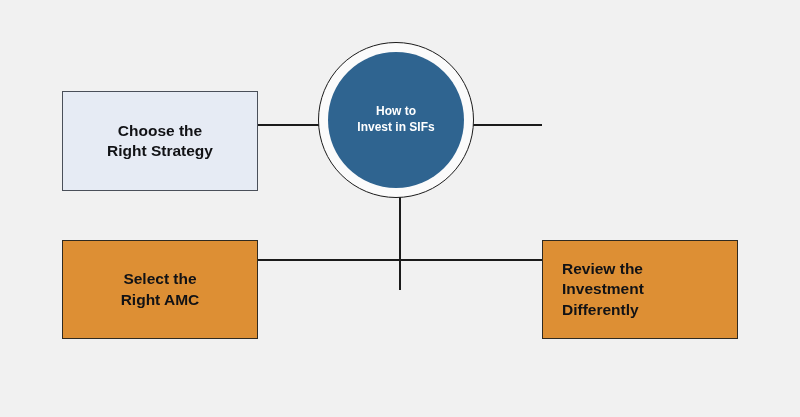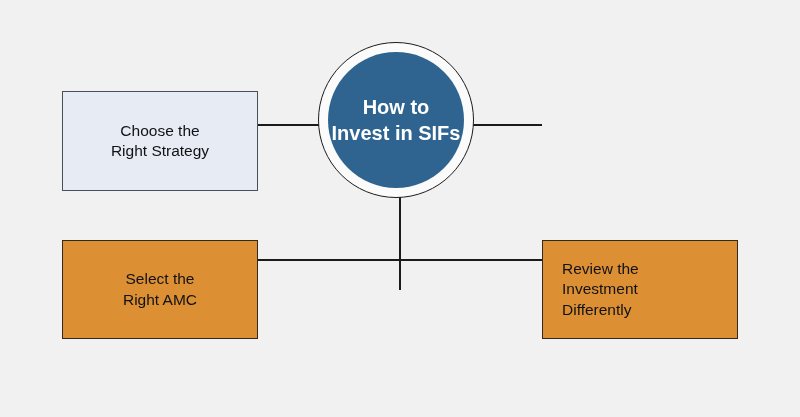--- a/index.html
+++ b/index.html
@@ -27,21 +27,21 @@
   .node {
     position: absolute;
     box-sizing: border-box;
     display: flex;
     align-items: center;
     justify-content: center;
     border: 1.6px solid #3a3f4a;
     z-index: 2;
   }
   .node .node-label {
-    font-weight: normal;
+    font-weight: bold;
     font-size: 15.5px;
     line-height: 1.32;
     color: #111215;
     white-space: pre-line;
     text-align: center;
   }
   .node.light {
     background: #e6ebf4;
     border-color: #4a4f59;
   }
@@ -78,21 +78,21 @@
     height: 136px;
     border-radius: 50%;
     background: #2f6490;
     display: flex;
     align-items: center;
     justify-content: center;
   }
   #center-disc .node-label {
     color: #ffffff;
     font-weight: bold;
-    font-size: 20px;
+    font-size: 12px;
     line-height: 1.3;
     text-align: center;
     white-space: pre-line;
   }
 </style>
 </head>
 <body>
 
 <div id="diagram">
 

